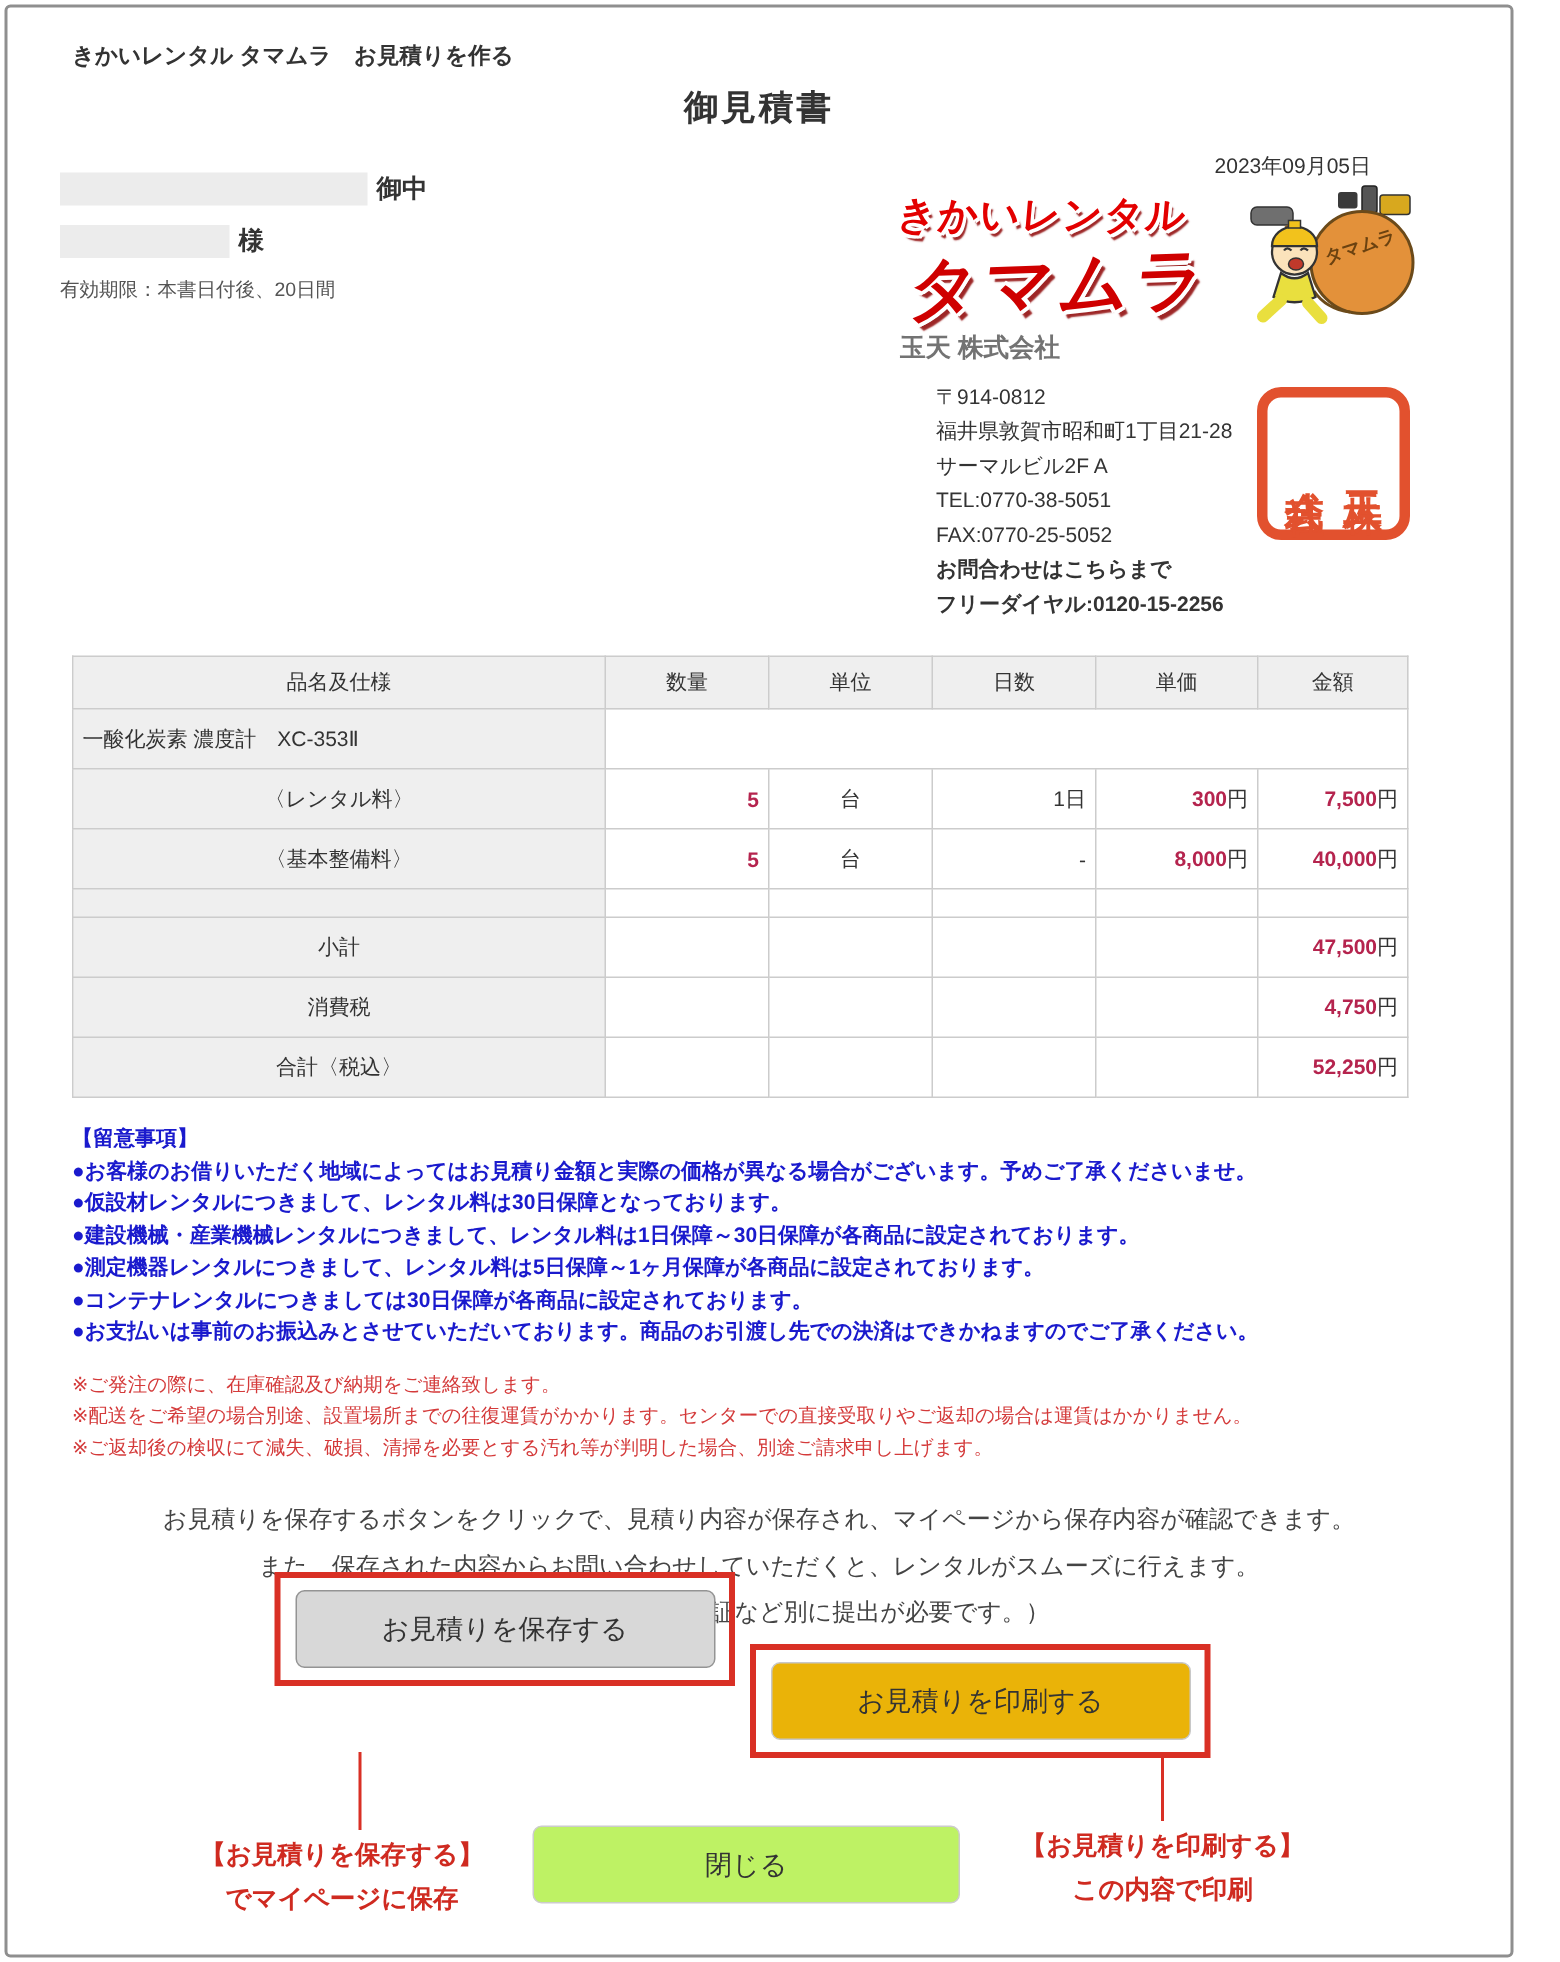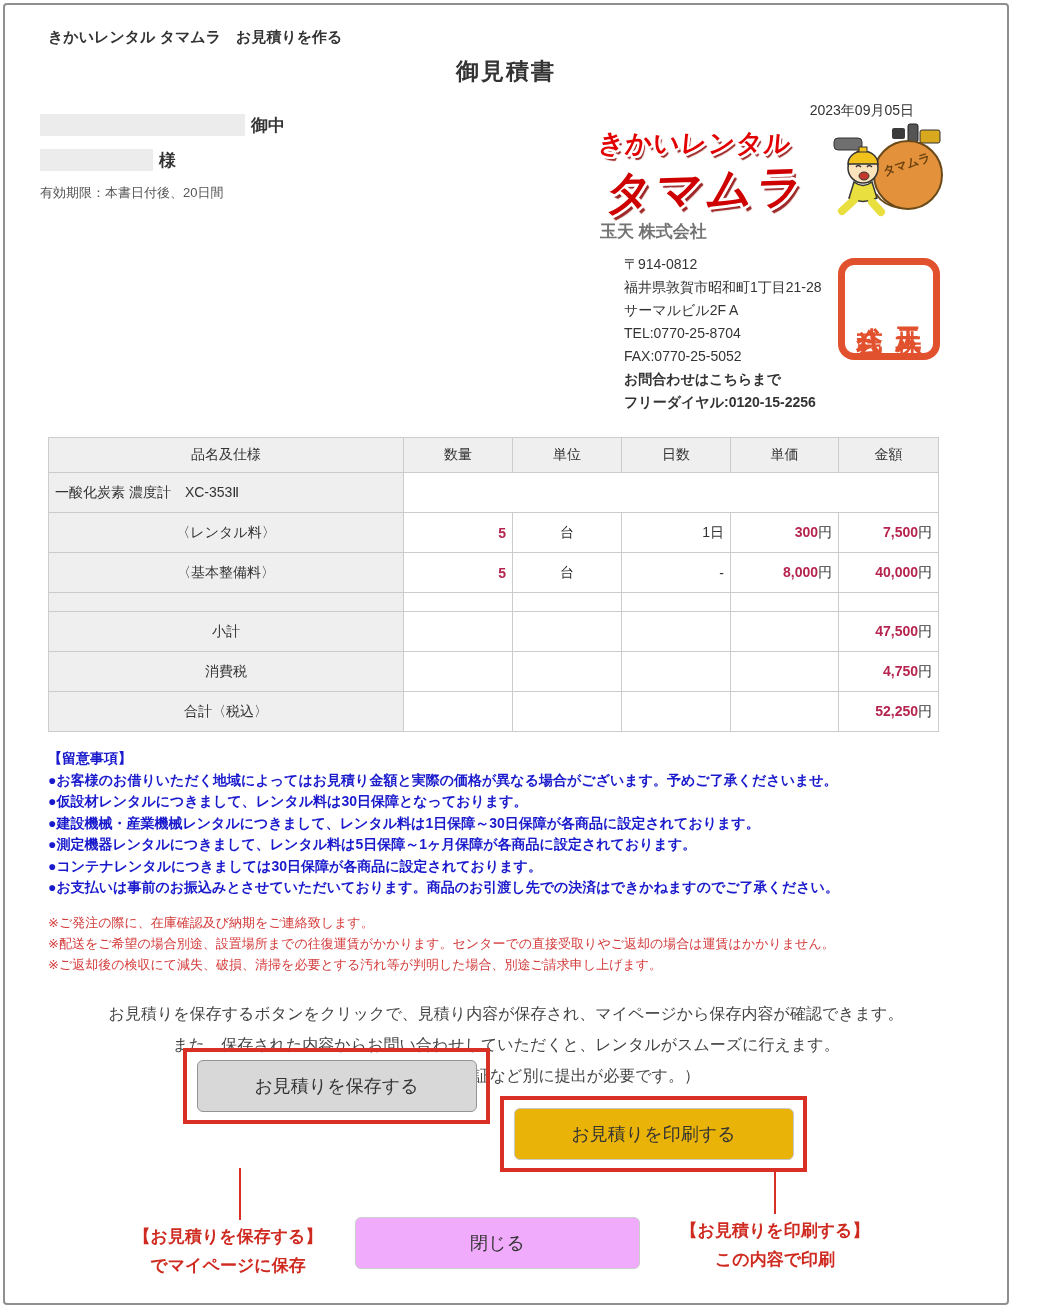--- a/index.html
+++ b/index.html
@@ -9,21 +9,21 @@
     border:2px solid #8f8f8f;border-radius:4px;background:#fff;}
 
   
   .page-title{position:absolute;left:48px;top:28px;font-size:15px;font-weight:bold;color:#333;}
   .doc-title{position:absolute;left:0;top:56px;width:100%;text-align:center;
     font-size:23px;font-weight:bold;letter-spacing:2px;color:#333;}
   .doc-date{position:absolute;right:98px;top:102px;font-size:14px;color:#333;}
 
   
   .recipient{position:absolute;left:40px;top:114px;}
-  .redact-row{display:flex;margin-bottom:12px;}
+  .redact-row{display:flex;align-items:flex-end;margin-bottom:12px;}
   .redact-box{background:#ececec;height:22px;}
   .redact-company{width:205px;}
   .redact-person{width:113px;}
   .honorific{font-size:17px;font-weight:bold;margin-left:6px;color:#333;}
   .validity{font-size:13px;color:#555;margin-top:8px;}
 
   
   .vendor-logo{position:absolute;left:598px;top:126px;width:215px;}
   .logo-top{display:inline-block;font-size:26px;font-weight:900;color:#e30000;letter-spacing:1px;
     transform:skewX(-5deg);
@@ -72,21 +72,21 @@
   
   .annot-box{position:absolute;border:4px solid #d93025;width:299px;height:68px;
     display:flex;align-items:center;justify-content:center;}
   .annot-box-save{left:183px;top:1048px;}
   .annot-box-print{left:500px;top:1096px;}
   .btn{display:block;width:280px;height:52px;font-size:18px;color:#333;
     font-family:"Liberation Sans","DejaVu Sans",sans-serif;border-radius:6px;cursor:pointer;}
   .btn-save{background:#d8d8d8;border:1px solid #949494;}
   .btn-print{background:#eab308;border:1px solid #c8c8c8;}
   .btn-close{position:absolute;left:355px;top:1217px;width:285px;height:52px;
-    background:#f0abfc;border:1px solid #ccc;border-radius:6px;font-size:18px;color:#333;cursor:pointer;
+    background:#bef264;border:1px solid #ccc;border-radius:6px;font-size:18px;color:#333;cursor:pointer;
     font-family:"Liberation Sans","DejaVu Sans",sans-serif;}
 
   .connector{position:absolute;width:2px;background:#d93025;}
   .connector-save{left:239px;top:1168px;height:52px;}
   .connector-print{left:774px;top:1168px;height:46px;}
 
   .annot-text{position:absolute;width:320px;text-align:center;color:#cf2a20;
     font-size:17px;font-weight:bold;line-height:29px;}
   .annot-text-save{left:68px;top:1222px;}
   .annot-text-print{left:615px;top:1216px;}
@@ -139,21 +139,21 @@
       <path d="M36 82 l-12 11" stroke="#e9df3e" stroke-width="8" stroke-linecap="round"></path>
       <path d="M54 84 l9 10" stroke="#e9df3e" stroke-width="8" stroke-linecap="round"></path>
     </svg>
   </div>
 
   <div class="vendor-name">玉天 株式会社</div>
   <div class="vendor-address">
     <div>〒914-0812</div>
     <div>福井県敦賀市昭和町1丁目21-28</div>
     <div>サーマルビル2F A</div>
-    <div>TEL:0770-25-8704</div>
+    <div>TEL:0770-38-5051</div>
     <div>FAX:0770-25-5052</div>
     <div class="vendor-contact">お問合わせはこちらまで</div>
     <div class="vendor-contact">フリーダイヤル:0120-15-2256</div>
   </div>
 
   <div class="seal">
     <div class="seal-col">玉天株</div>
     <div class="seal-col">式会社</div>
   </div>
 

